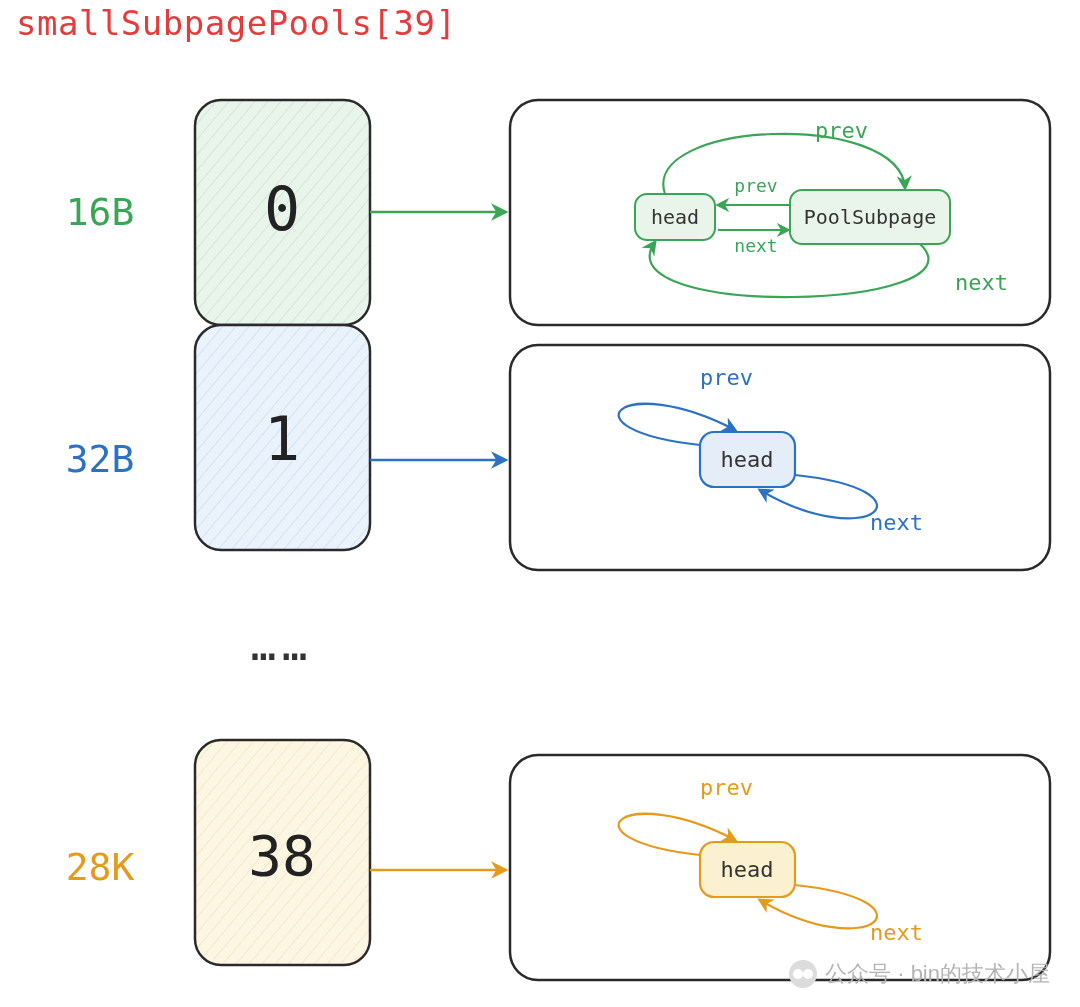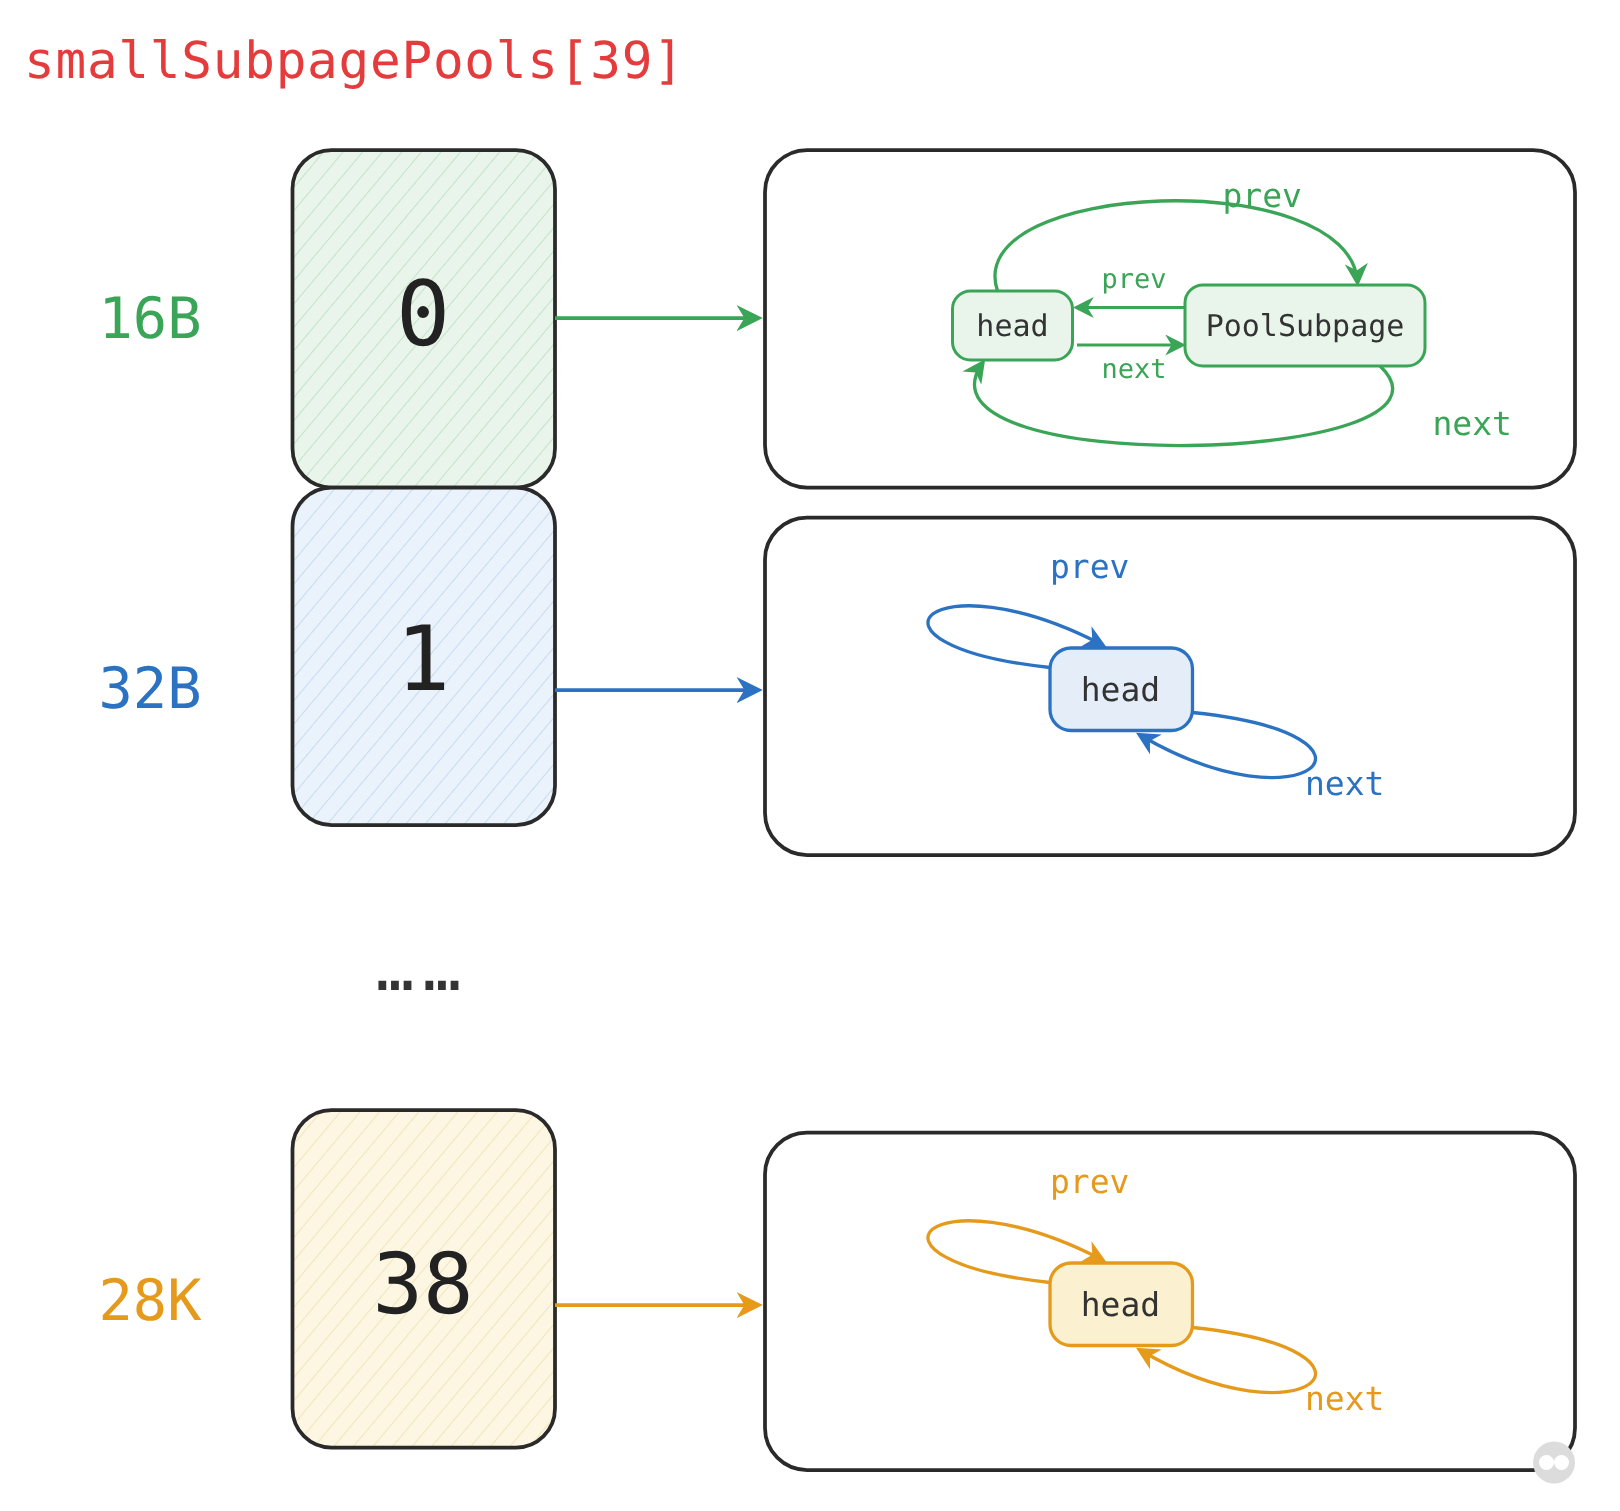--- a/index.html
+++ b/index.html
@@ -9,21 +9,21 @@
     height: 1007px;
     background: #ffffff;
     font-family: "Menlo", "Consolas", ui-monospace, monospace;
     overflow: hidden;
     position: relative;
   }
   svg { display: block; }
   .title {
     position: absolute;
     left: 16px;
-    top: 21px;
+    top: 3px;
     font-size: 34px;
     color: #e43c3c;
     letter-spacing: 0.5px;
   }
   .watermark {
     position: absolute;
     right: 30px;
     bottom: 18px;
     color: #b4b4b4;
     font-family: -apple-system, "PingFang SC", "Hiragino Sans GB", "Microsoft YaHei", sans-serif;
@@ -154,13 +154,14 @@
     <path d="M700 855 C 560 840, 620 780, 735 840" stroke="#e59a1c" stroke-width="2.2" fill="none" marker-end="url(#arrow-yellow)"></path>
     <text x="700" y="795" fill="#e59a1c" font-size="22" font-family="Menlo,Consolas,monospace">prev</text>
 
     <path d="M795 885 C 940 900, 870 965, 760 900" stroke="#e59a1c" stroke-width="2.2" fill="none" marker-end="url(#arrow-yellow)"></path>
     <text x="870" y="940" fill="#e59a1c" font-size="22" font-family="Menlo,Consolas,monospace">next</text>
   </g>
 </svg>
 
 <div class="watermark">
   <span class="wm-icon"></span>
+  <span>公众号 · bin的技术小屋</span>
 </div>
 
 </body></html>

